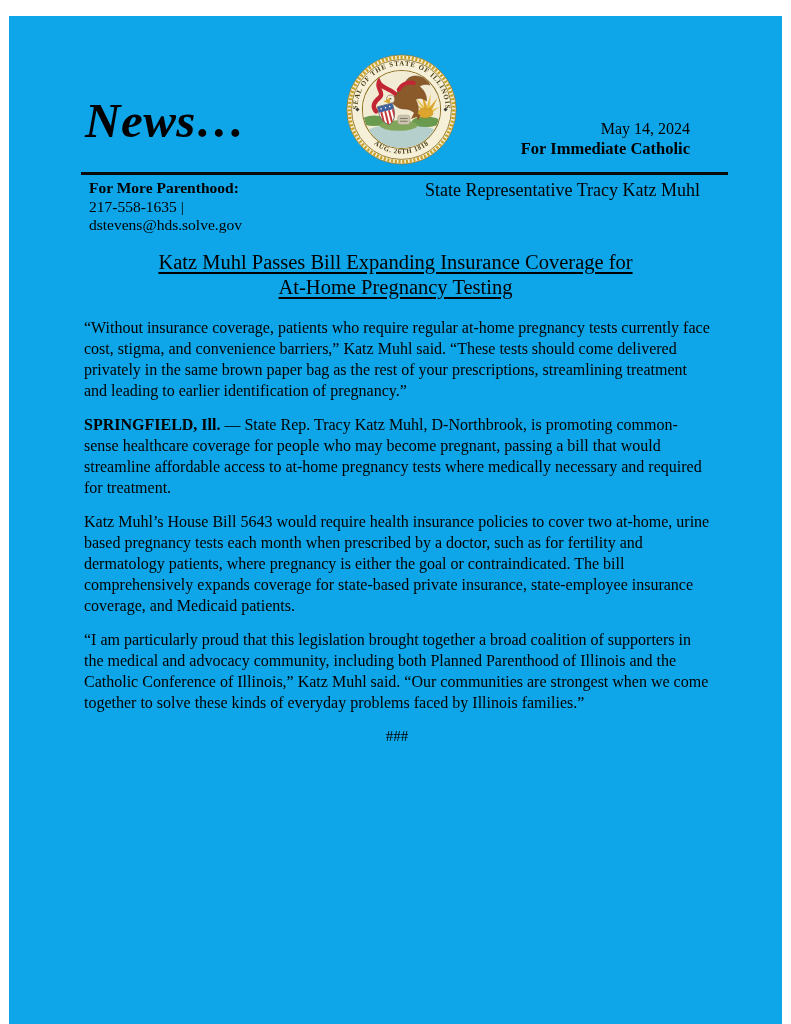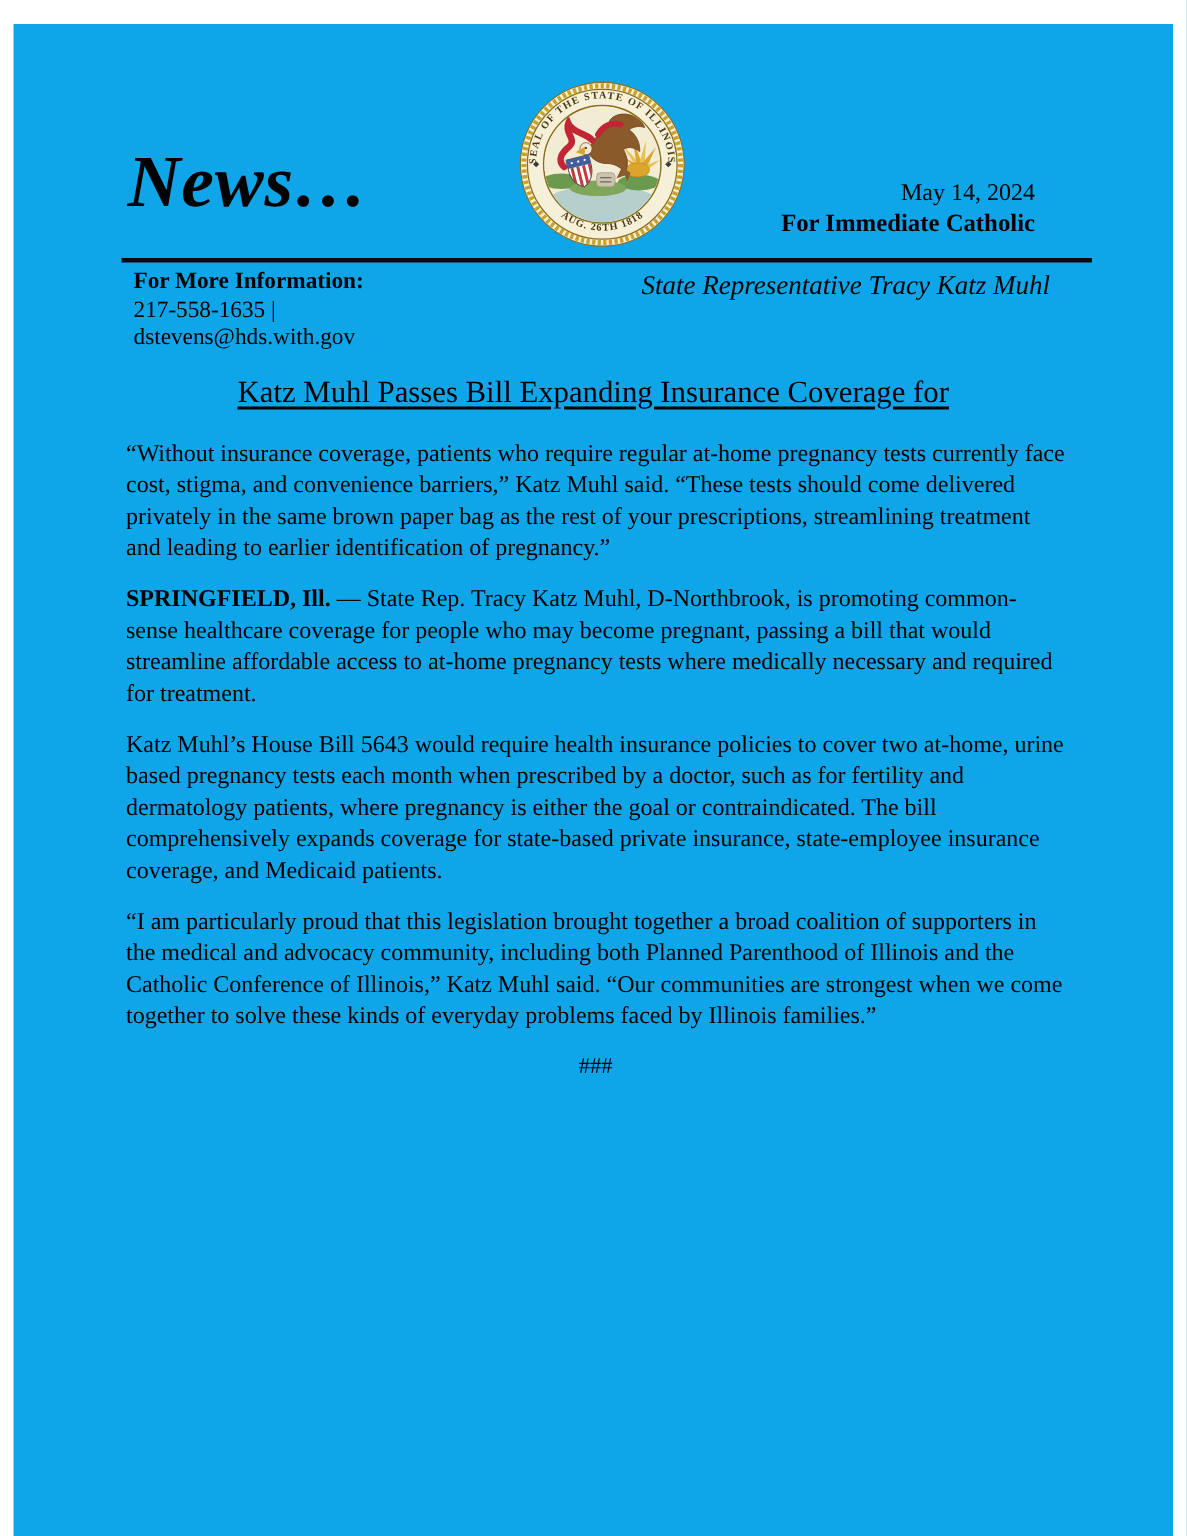--- a/index.html
+++ b/index.html
@@ -23,21 +23,21 @@
   }
   .seal-svg { position: absolute; left: 336px; top: 37px; width: 113px; height: 113px; }
   .release-block { position: absolute; right: 92px; top: 103px; text-align: center; line-height: 20px; }
   .release-date { font-size: 16px; text-align: right; }
   .release-label { font-size: 16.5px; font-weight: bold; }
   .header-rule { position: absolute; top: 156px; left: 72px; width: 647px; height: 2.5px; background: #0b0b0b; }
   
   .info-row { display: flex; justify-content: space-between; align-items: flex-start; padding: 5px 82px 0 80px; }
   .contact { font-size: 15.5px; line-height: 18.5px; }
   .contact-heading { font-weight: bold; }
-  .byline { font-size: 18px; font-style: italic; padding-top: 1px; }
+  .byline { font-size: 18px; padding-top: 1px; }
   
   .headline {
     margin-top: 15px; text-align: center;
     font-size: 20.5px; font-weight: normal; line-height: 25px;
   }
   .headline .hl-line { text-decoration: underline; text-decoration-thickness: 2px; text-underline-offset: 3px; }
   
   .body-copy { padding: 17px 72px 0 75px; font-size: 16px; line-height: 21px; }
   .body-copy p { margin: 0 0 13px 0; }
   .end-mark { text-align: center; font-size: 15px; margin-top: 7px; }
@@ -137,29 +137,30 @@
     <div class="release-block">
       <div class="release-date">May 14, 2024</div>
       <div class="release-label">For Immediate Catholic</div>
     </div>
 
     <div class="header-rule"></div>
   </header>
 
   <div class="info-row">
     <div class="contact">
-      <div class="contact-heading">For More Information:</div>
+      <div class="contact-heading">For More Parenthood:</div>
       <div>217-558-1635 |</div>
-      <div>dstevens@hds.with.gov</div>
+      <div>dstevens@hds.solve.gov</div>
     </div>
     <div class="byline">State Representative Tracy Katz Muhl</div>
   </div>
 
   <h1 class="headline">
     <span class="hl-line">Katz Muhl Passes Bill Expanding Insurance Coverage for</span><br>
+    <span class="hl-line">At-Home Pregnancy Testing</span>
   </h1>
 
   <div class="body-copy">
     <p>“Without insurance coverage, patients who require regular at-home pregnancy tests currently face cost, stigma, and convenience barriers,” Katz Muhl said. “These tests should come delivered privately in the same brown paper bag as the rest of your prescriptions, streamlining treatment and leading to earlier identification of pregnancy.”</p>
     <p><strong>SPRINGFIELD, Ill.</strong><span> — State Rep. Tracy Katz Muhl, D-Northbrook, is promoting common-sense healthcare coverage for people who may become pregnant, passing a bill that would streamline affordable access to at-home pregnancy tests where medically necessary and required for treatment.</span></p>
     <p>Katz Muhl’s House Bill 5643 would require health insurance policies to cover two at-home, urine based pregnancy tests each month when prescribed by a doctor, such as for fertility and dermatology patients, where pregnancy is either the goal or contraindicated. The bill comprehensively expands coverage for state-based private insurance, state-employee insurance coverage, and Medicaid patients.</p>
     <p>“I am particularly proud that this legislation brought together a broad coalition of supporters in the medical and advocacy community, including both Planned Parenthood of Illinois and the Catholic Conference of Illinois,” Katz Muhl said. “Our communities are strongest when we come together to solve these kinds of everyday problems faced by Illinois families.”</p>
     <div class="end-mark">###</div>
   </div>
 

